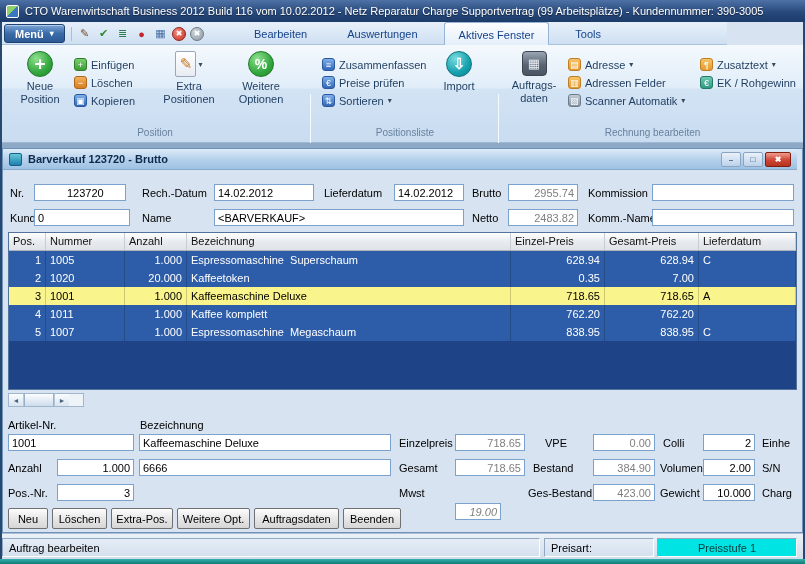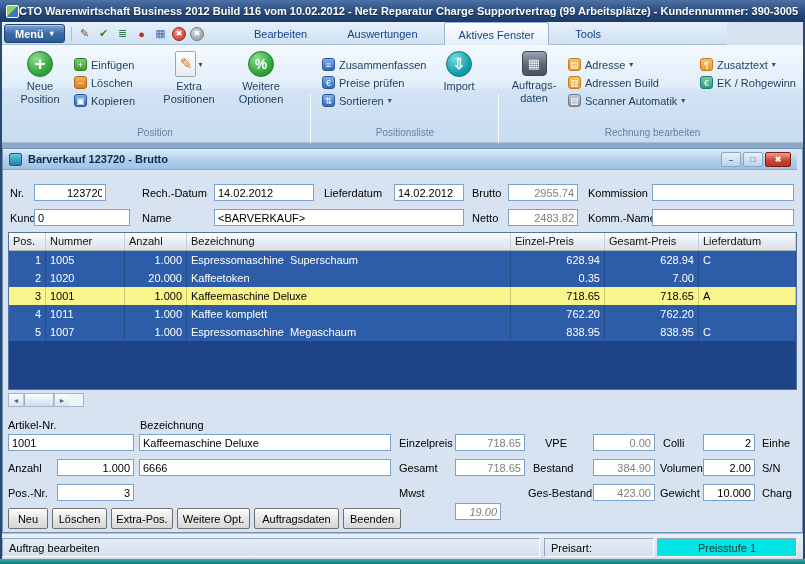--- a/index.html
+++ b/index.html
@@ -4,21 +4,21 @@
 <style>
   *{margin:0;padding:0;box-sizing:border-box}
   html,body{background:#555}
   body{font-family:"Liberation Sans",sans-serif}
   #app{position:relative;width:805px;height:564px;overflow:hidden;background:#d7e3f1;margin:0 auto}
   .ab{position:absolute}
   i{font-style:normal}
 
   
   .titlebar{left:0;top:0;width:805px;height:22px;background:linear-gradient(#4f72a6,#27497c 55%,#1c3b6b);
-    display:flex;align-items:center;padding:0 6px;color:#fff;font-size:11px;font-weight:bold;
+    display:flex;align-items:center;gap:6px;padding:0 6px;color:#fff;font-size:11px;font-weight:normal;
     white-space:nowrap;overflow:hidden;text-shadow:0 1px 1px rgba(0,0,0,.5)}
   .appicon{width:13px;height:13px;flex:none;border-radius:2px;background:linear-gradient(135deg,#8fd06a 0 50%,#3a77c2 50% 100%);border:1px solid #fff}
 
   
   .tabrow{left:0;top:22px;width:727px;height:23px;background:linear-gradient(#e6f0fa,#cfe0f2);border-bottom:1px solid #a9c3de}
   .menubtn{left:4px;top:2px;height:19px;display:flex;align-items:center;gap:6px;padding:0 10px;
     background:linear-gradient(#7da7d9,#3a6ca8 50%,#2c5a94);border:1px solid #1f4474;border-radius:3px;
     color:#fff;font-size:11px;font-weight:bold;box-shadow:inset 0 1px rgba(255,255,255,.45)}
   .chevW{font-size:8px;color:#fff}
   .qat{left:66px;top:4px;display:flex;align-items:center}
@@ -218,21 +218,21 @@
       <span class="si si-amber">
           <i>▤</i>
         </span>
       <span class="sl">Adresse</span>
       <span class="chev2">▾</span>
     </div>
     <div class="ab smitem" style="left:568px;top:30px">
       <span class="si si-amber">
           <i>▥</i>
         </span>
-      <span class="sl">Adressen Build</span>
+      <span class="sl">Adressen Felder</span>
     </div>
     <div class="ab smitem" style="left:568px;top:48px">
       <span class="si si-slate">
           <i>▧</i>
         </span>
       <span class="sl">Scanner Automatik</span>
       <span class="chev2">▾</span>
     </div>
     <div class="ab smitem" style="left:700px;top:12px">
       <span class="si si-amber">
@@ -256,21 +256,21 @@
     <span class="cicon"></span>
     <span>Barverkauf 123720 - Brutto</span>
     <span style="margin-left:auto;display:flex">
       <span class="cb blu">–</span>
       <span class="cb blu">□</span>
       <span class="cb close">✖</span>
     </span>
   </div>
 
   <span class="lbl" style="left:10px;top:187px">Nr.</span>
-  <input class="inp" style="left: 34px; top: 184px; width: 72px; padding-left: 32px;" value="123720">
+  <input class="inp" style="left: 34px; top: 184px; width: 92px; padding-left: 32px;" value="123720">
   <span class="lbl" style="left:142px;top:187px">Rech.-Datum</span>
   <input class="inp" style="left: 214px; top: 184px; width: 100px;" value="14.02.2012">
   <span class="lbl" style="left:324px;top:187px">Lieferdatum</span>
   <input class="inp" style="left: 394px; top: 184px; width: 70px;" value="14.02.2012">
   <span class="lbl" style="left:472px;top:187px">Brutto</span>
   <input class="inp num ro" style="left: 508px; top: 184px; width: 70px;" value="2955.74">
   <span class="lbl" style="left:588px;top:187px">Kommission</span>
   <input class="inp" style="left: 652px; top: 184px; width: 142px;" value="">
 
   <span class="lbl" style="left:10px;top:212px">Kunde</span>

